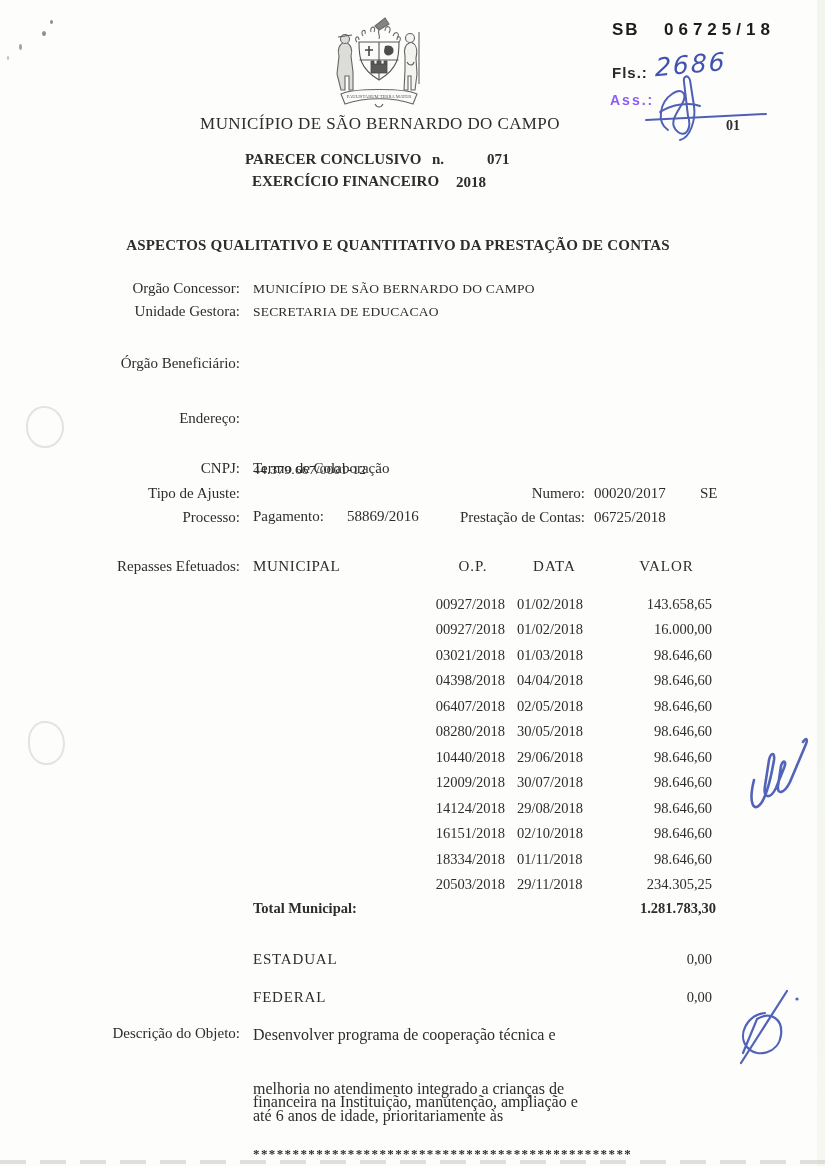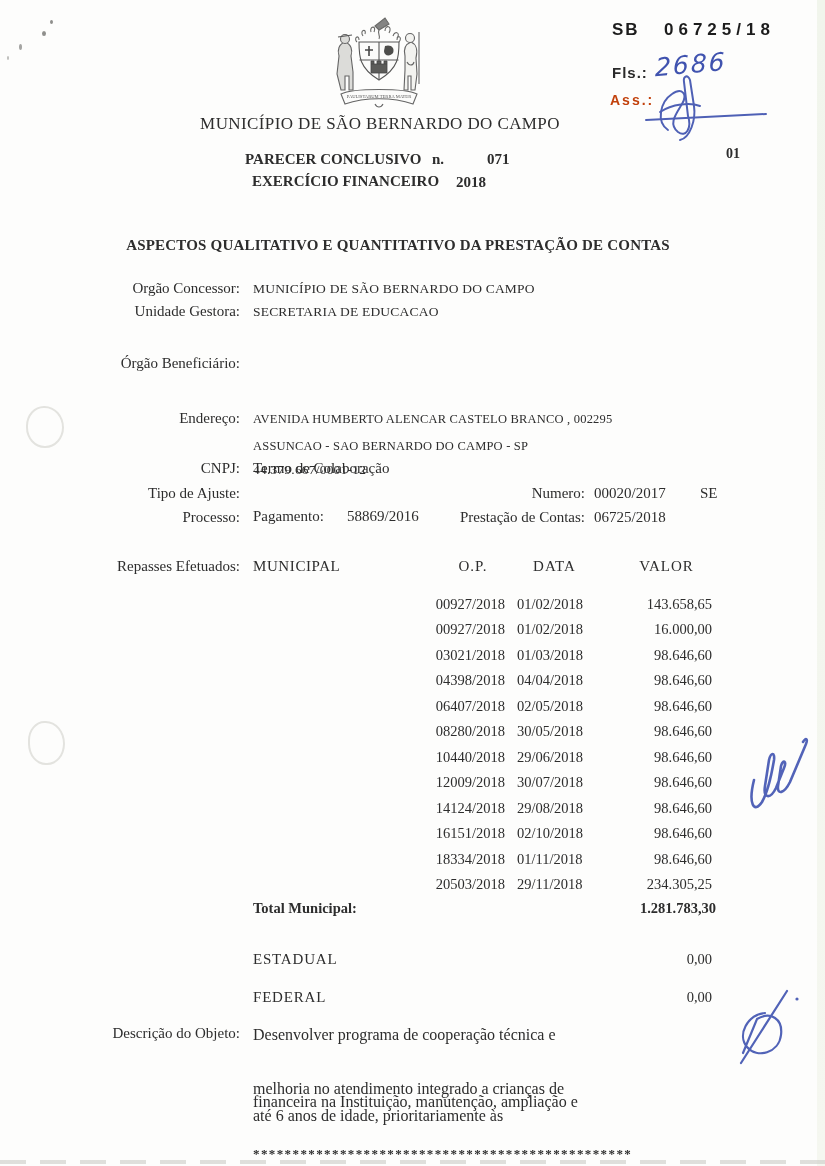--- a/index.html
+++ b/index.html
@@ -2,32 +2,32 @@
 <html><head>
 <meta charset="utf-8">
 <style>
   html,body{margin:0;padding:0;background:#e9e9e9;}
   .page{
     position:relative; width:825px; height:1166px; margin:0 auto;
     background:#fdfdfc; overflow:hidden;
     font-family:"Liberation Serif", serif; color:#2d2d2d;
   }
   .abs{position:absolute;}
-  .serif{font-family:"Liberation Serif", serif;margin-top:28px;}
+  .serif{font-family:"Liberation Serif", serif;}
   .b{font-weight:bold;}
   .ctr{text-align:center;}
   .rt{text-align:right;}
 
   
   .flabel{left:40px; width:200px; text-align:right; font-size:15px;}
 
   .stamp-sb{font-family:"Liberation Sans", sans-serif; font-weight:bold; font-size:17px; color:#1c1c1c; letter-spacing:2px;}
   .stamp-num{font-family:"Liberation Sans", sans-serif; font-weight:bold; font-size:17px; color:#1c1c1c; letter-spacing:5px;}
   .stamp-fls{font-family:"Liberation Sans", sans-serif; font-weight:bold; font-size:15px; color:#2a2a2a; letter-spacing:1px;}
-  .stamp-ass{font-family:"Liberation Sans", sans-serif; font-weight:bold; font-size:14px; color:#c2410c; letter-spacing:2px;}
+  .stamp-ass{font-family:"Liberation Sans", sans-serif; font-weight:bold; font-size:14px; color:#8b5cf6; letter-spacing:2px;}
   .ink{color:#4053af;}
   .hand-fls{
     font-family:"DejaVu Sans", sans-serif; font-style:italic; font-size:25px;
     letter-spacing:2px; transform:rotate(-5deg) skewX(-6deg);
   }
 
   .title1{font-size:15px; font-weight:bold;}
   .caps-val{font-size:13.5px; letter-spacing:.2px;}
   .small-val{font-size:12.5px; letter-spacing:.2px;}
   .field-val{font-size:15px;}
@@ -132,22 +132,20 @@
 
   <div class="abs flabel" style="top:280px;">Orgão Concessor:</div>
   <div class="abs caps-val" style="left:253px;top:281px;">MUNICÍPIO DE SÃO BERNARDO DO CAMPO</div>
 
   <div class="abs flabel" style="top:303px;">Unidade Gestora:</div>
   <div class="abs caps-val" style="left:253px;top:304px;">SECRETARIA DE EDUCACAO</div>
 
   <div class="abs flabel" style="top:355px;">Órgão Beneficiário:</div>
 
   <div class="abs flabel" style="top:410px;">Endereço:</div>
-  <div class="abs small-val" style="left:253px;top:412px;">AVENIDA HUMBERTO ALENCAR CASTELO BRANCO , 002295</div>
-  <div class="abs small-val" style="left:253px;top:439px;">ASSUNCAO - SAO BERNARDO DO CAMPO - SP</div>
 
   <div class="abs flabel" style="top:460px;">CNPJ:</div>
   <div class="abs caps-val" style="left:253px;top:462px;">44.379.667/0001-12</div>
 
   <div class="abs flabel" style="top:485px;">Tipo de Ajuste:</div>
   <div class="abs field-val" style="left:253px;top:460px;">Termo de Colaboração</div>
   <div class="abs field-val rt" style="left:455px;top:485px;width:130px;">Numero:</div>
   <div class="abs field-val" style="left:594px;top:485px;">00020/2017</div>
   <div class="abs field-val" style="left:700px;top:485px;">SE</div>
 

